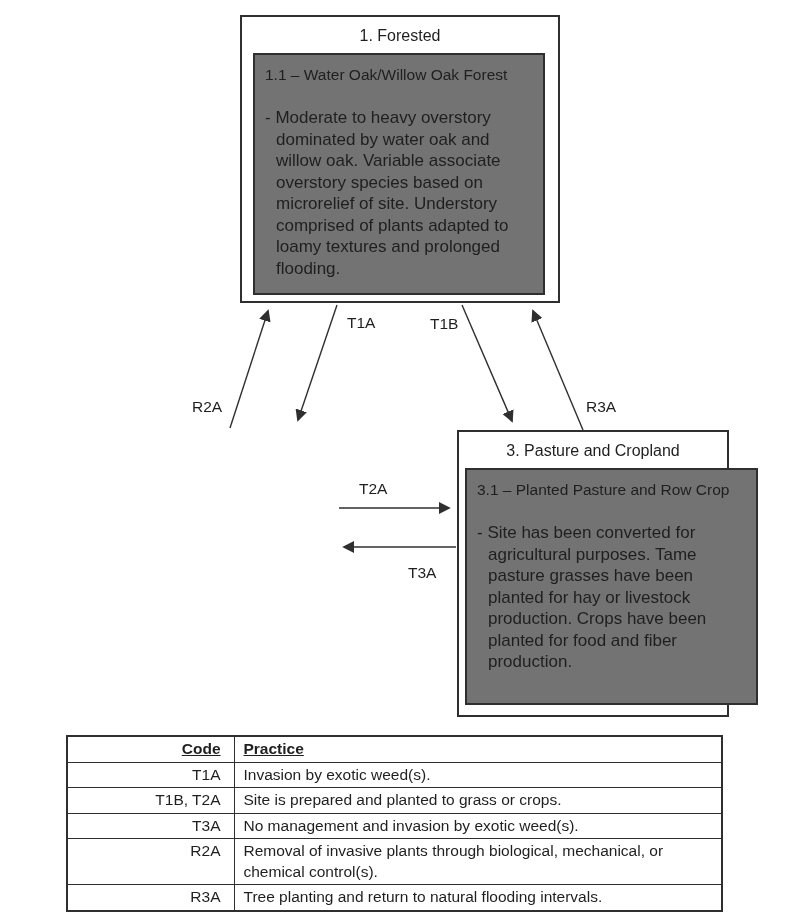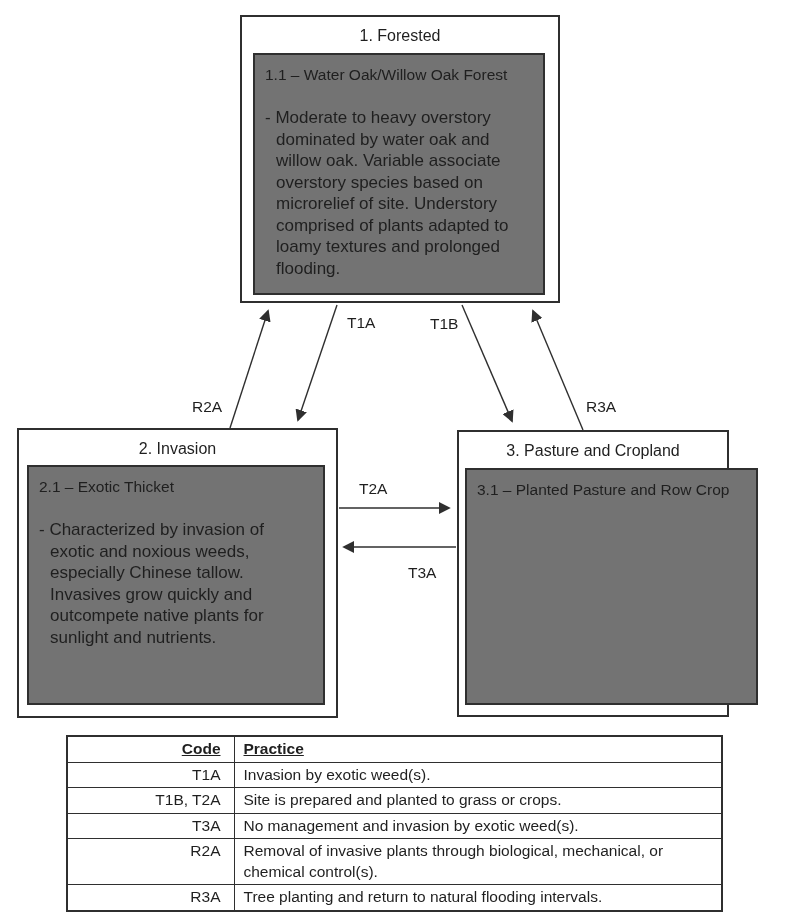--- a/index.html
+++ b/index.html
@@ -91,32 +91,26 @@
   </svg>
 
   <div class="state-box" style="left:240px; top:15px; width:320px; height:288px;">
     <div class="state-title">1. Forested</div>
     <div class="community-box" style="left:11px; top:36px; width:292px; height:242px;">
       <div class="community-name">1.1 – Water Oak/Willow Oak Forest</div>
       <div class="community-desc">- Moderate to heavy overstory dominated by water oak and willow oak.  Variable associate overstory species based on microrelief of site. Understory comprised of plants adapted to loamy textures and prolonged flooding.</div>
     </div>
   </div>
 
-  <div class="state-box" style="left:17px; top:428px; width:321px; height:290px;">
-    <div class="state-title">2. Invasion</div>
-    <div class="community-box" style="left:8px; top:35px; width:298px; height:240px;">
-      <div class="community-name">2.1 – Exotic Thicket</div>
-      <div class="community-desc">- Characterized by invasion of exotic and noxious weeds, especially Chinese tallow.  Invasives grow quickly and outcompete native plants for sunlight and nutrients.</div>
-    </div>
-  </div>
 
   <div class="state-box" style="left:457px; top:430px; width:272px; height:287px;">
     <div class="state-title">3. Pasture and Cropland</div>
     <div class="community-box" style="left:6px; top:36px; width:293px; height:237px;">
       <div class="community-name">3.1 – Planted Pasture and Row Crop</div>
+      <div class="community-desc">- Site has been converted for agricultural purposes. Tame pasture grasses have been planted for hay or livestock production. Crops have been planted for food and fiber production.</div>
     </div>
   </div>
 
   <div class="arrow-label" style="left:345px; top:314px;">T1A</div>
   <div class="arrow-label" style="left:428px; top:315px;">T1B</div>
   <div class="arrow-label" style="left:190px; top:398px;">R2A</div>
   <div class="arrow-label" style="left:584px; top:398px;">R3A</div>
   <div class="arrow-label" style="left:357px; top:480px;">T2A</div>
   <div class="arrow-label" style="left:406px; top:564px;">T3A</div>
 

